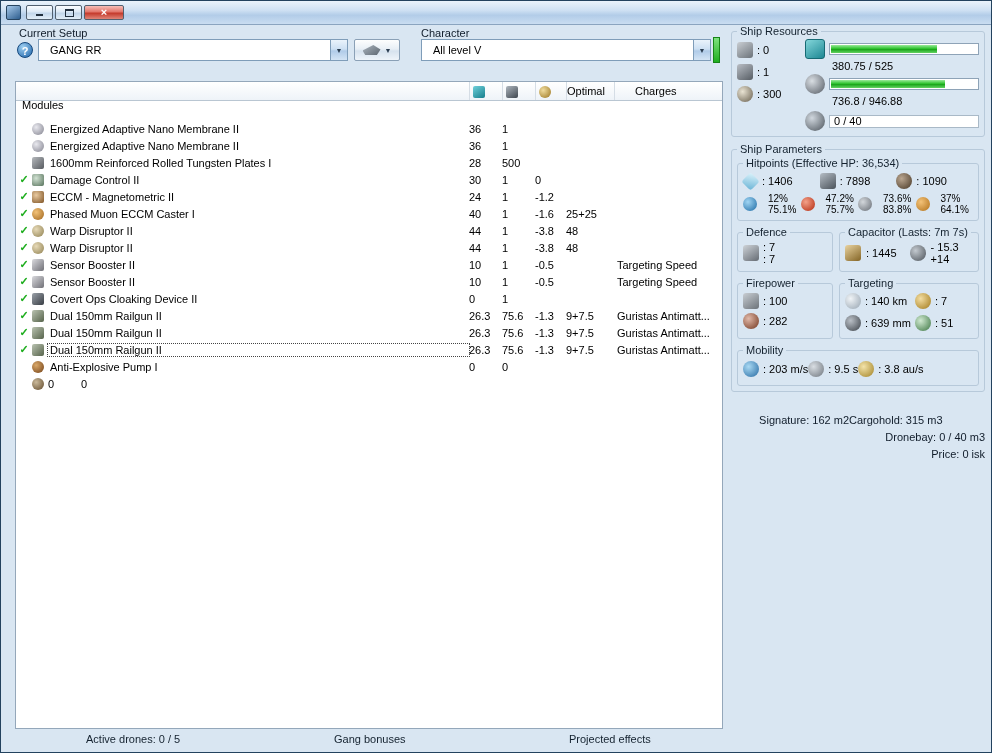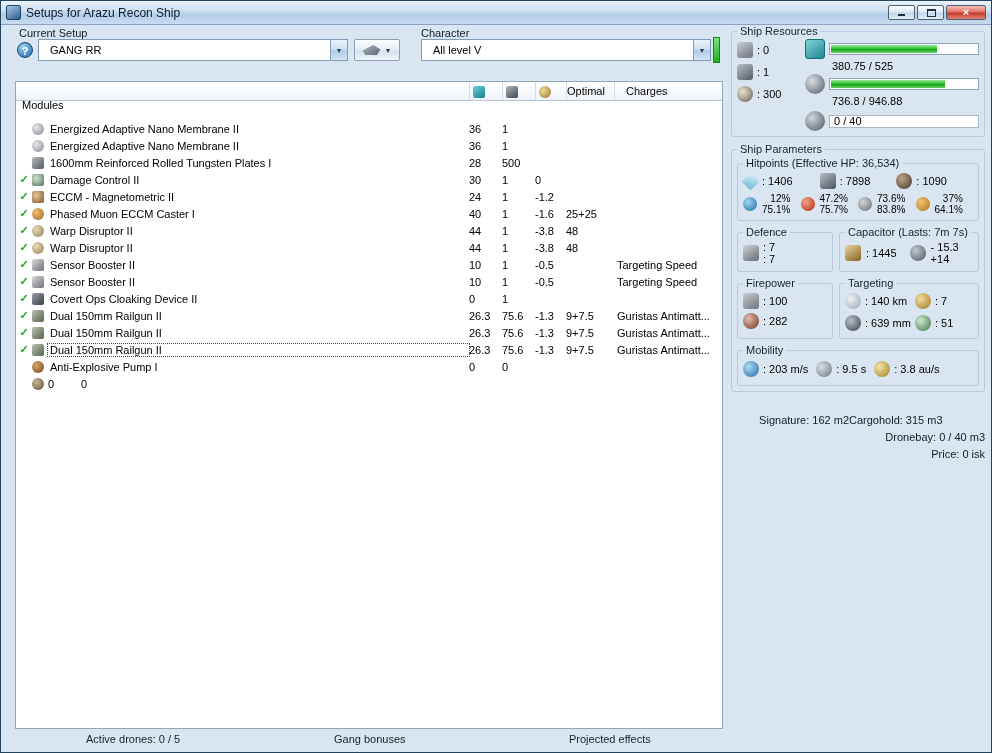--- a/index.html
+++ b/index.html
@@ -38,21 +38,21 @@
     background:linear-gradient(#7ee27e,#1fae1f); border:1px solid #178517; }
 
   
   .modules-panel { position:absolute; left:14px; top:80px; width:708px; height:648px;
     background:#fff; border:1px solid #94a7ba; display:flex; flex-direction:column; }
   .m-header { display:flex; align-items:stretch; height:19px; border-bottom:1px solid #b9c6d2;
     background:linear-gradient(#ffffff,#eef3f8); flex:0 0 auto; }
   .m-header .h-name { flex:1; padding:17px 0 0 6px; }
   .m-header .h-cell { border-left:1px solid #d5dde5; padding-top:3px; }
   .hc-cpu { width:33px; } .hc-pg { width:33px; } .hc-cap { width:31px; }
-  .hc-opt { width:48px; } .hc-chg { width:108px; padding-left:11px; }
+  .hc-opt { width:48px; } .hc-chg { width:108px; padding-left:20px; }
   .col-icon { display:inline-block; width:12px; height:12px; border-radius:2px; margin-left:3px; vertical-align:middle; }
   .i-cpu-column-icon { background:linear-gradient(145deg,#6fd0da,#167e8c); }
   .i-powergrid-column-icon { background:linear-gradient(145deg,#aeb6be,#3d454e); }
   .i-capacitor-column-icon { background:radial-gradient(circle at 35% 35%, #f0dc9e, #9a741e); border-radius:50%; }
 
   .modules-list { flex:1; overflow:hidden; padding-top:19px; }
   .mrow { display:flex; align-items:center; height:17px; white-space:nowrap; }
   .c-check { width:16px; text-align:center; color:#1fae1f; font-weight:bold; font-size:11px; flex:0 0 auto; }
   .mod-icon { width:12px; height:12px; border-radius:2px; flex:0 0 auto; margin-right:4px; }
   .c-name { flex:1; overflow:hidden; text-overflow:ellipsis; padding:0 2px; }
@@ -120,44 +120,43 @@
   .res-right { flex:1; }
   .bar-row { display:flex; align-items:center; gap:4px; }
   .bar { flex:1; height:12px; border:1px solid #8ea3b7; background:#fff; padding:1px; }
   .bar-fill { height:100%; background:linear-gradient(#9aea9a,#2fc22f 45%,#1ba51b 55%,#62d362); }
   .bar-label { margin-left:25px; padding:1px 0 2px 2px; }
   .drone-bar { flex:1; height:13px; border:1px solid #a9b9c7; background:#fff; display:flex; align-items:center; padding:0 4px; }
 
   .hp-row { display:flex; align-items:center; margin:2px 0 4px 0; }
   .hp-cell { display:flex; align-items:center; gap:4px; flex:1; }
   .resists { display:flex; }
-  .res-cell { display:flex; align-items:center; gap:5px; flex:1;text-align:right; }
+  .res-cell { display:flex; align-items:center; gap:11px; flex:1; }
   .stack { display:flex; flex-direction:column; line-height:11px; font-size:10px; }
   .stack.big { font-size:11px; line-height:12px; }
 
   .two-col { display:flex; gap:6px; }
   .col-a { flex:0 0 96px; }
   .col-b { flex:1; }
   .iconval { display:flex; align-items:center; gap:4px; height:20px; }
   .t-grid { display:grid; grid-template-columns:1fr 58px; row-gap:2px; }
-  .mob-row { display:flex; align-items:center; gap:8px; }
+  .mob-row { display:flex; align-items:center; }
   .mob-row .iconval { height:22px; }
 
   .stats { margin-top:14px; line-height:17px; color:#101c2a;text-align:right; }
   .stats-line { display:flex; }
   .stats-line .first { flex:0 0 118px; }
 </style>
 </head>
 <body>
 
 <div class="window">
 
   <div class="titlebar">
     <span class="app-icon"></span>
-    <span class="title-text">Setups for Arazu Recon Ship</span>
     <span class="win-controls">
       <span class="win-btn">
           <span class="glyph-min"></span>
         </span>
       <span class="win-btn">
           <span class="glyph-max"></span>
         </span>
       <span class="win-btn close">
           <span class="glyph-close">×</span>
         </span>

